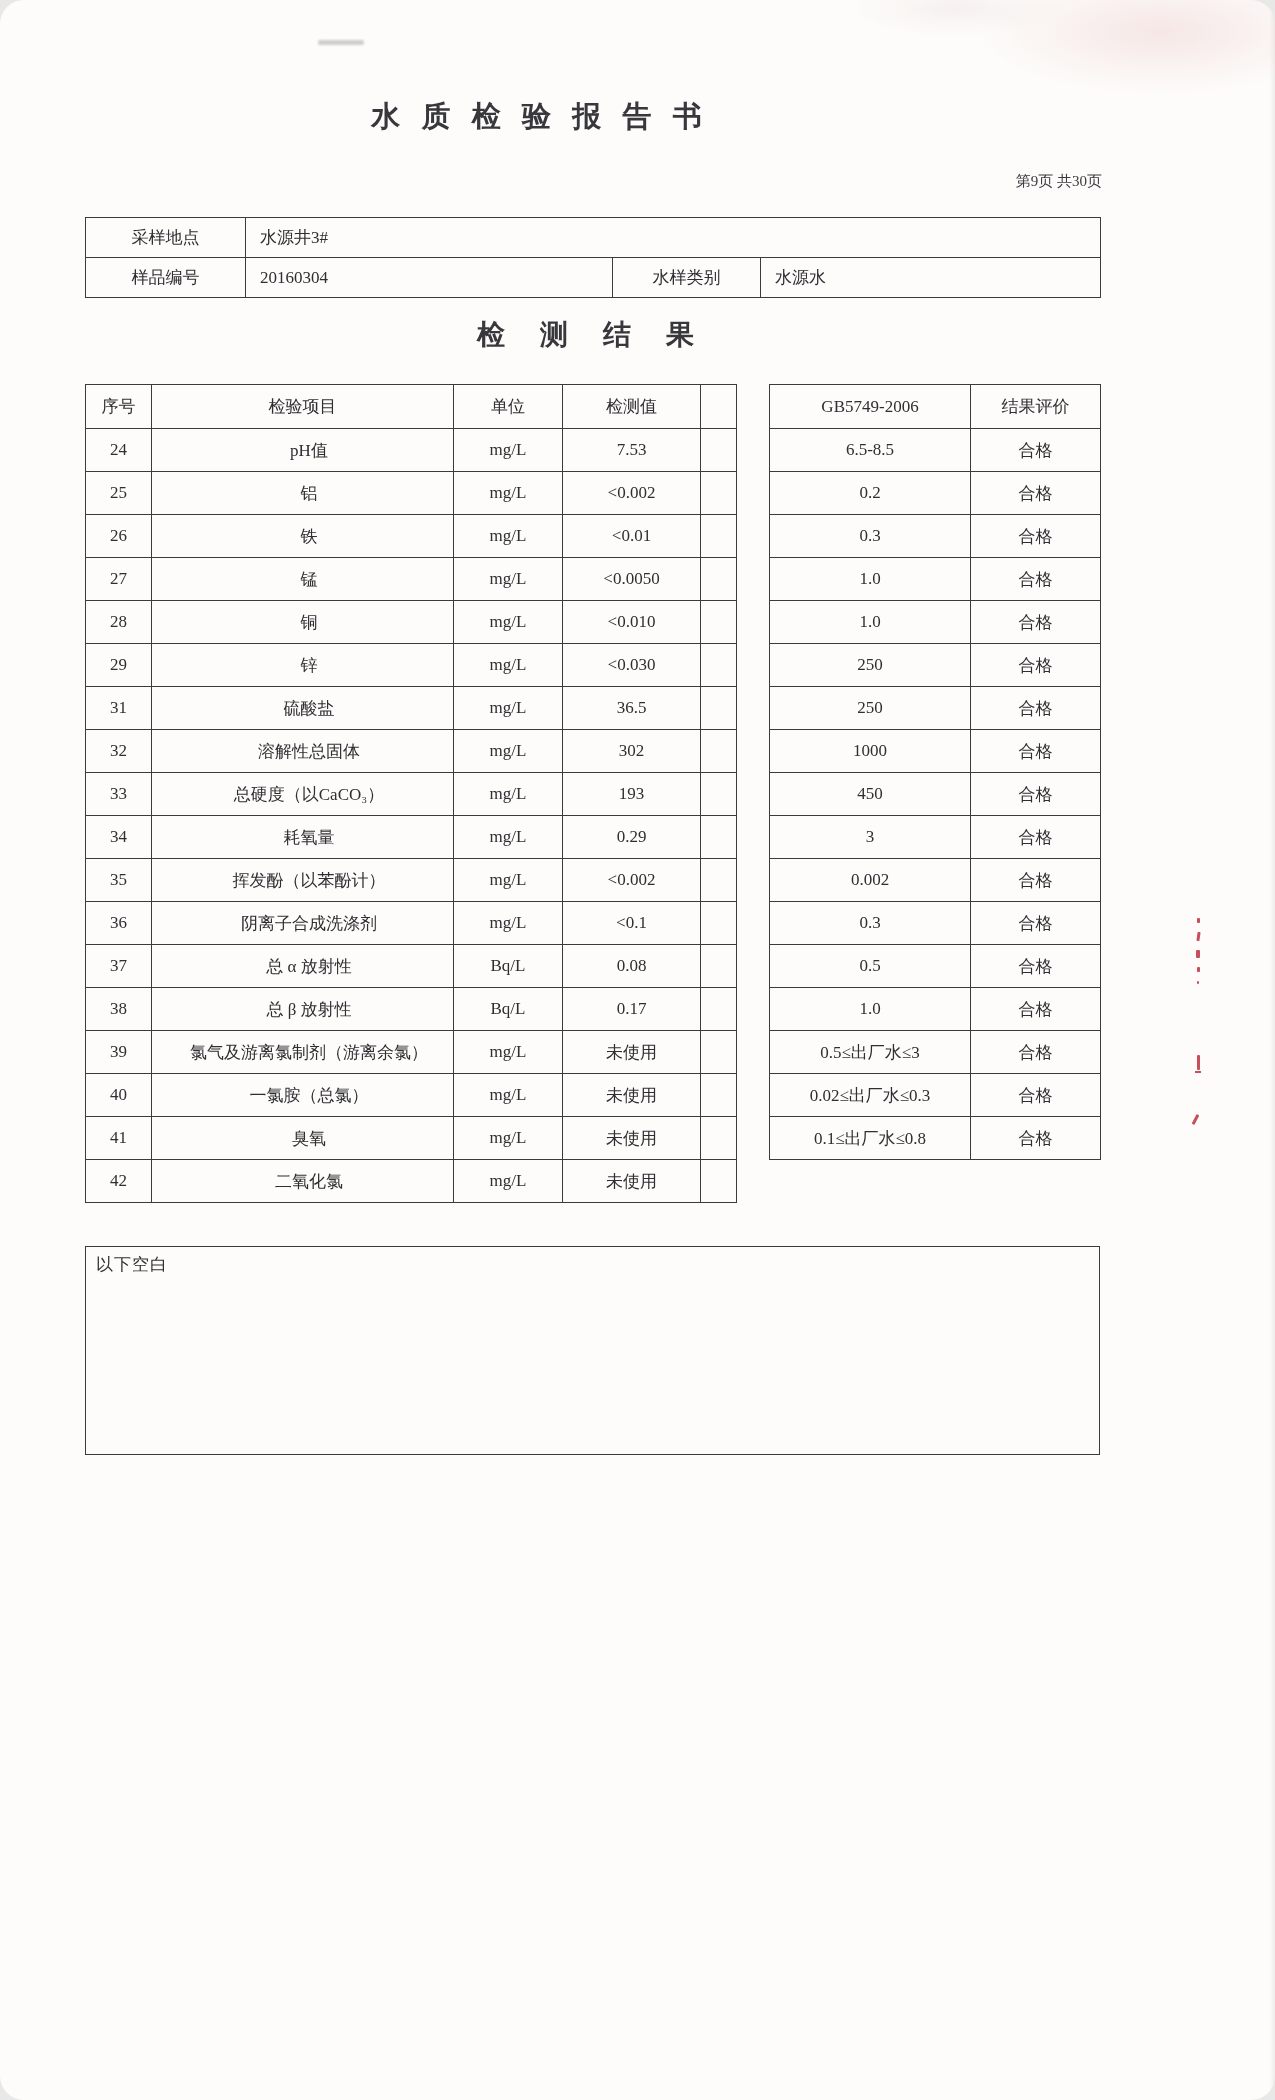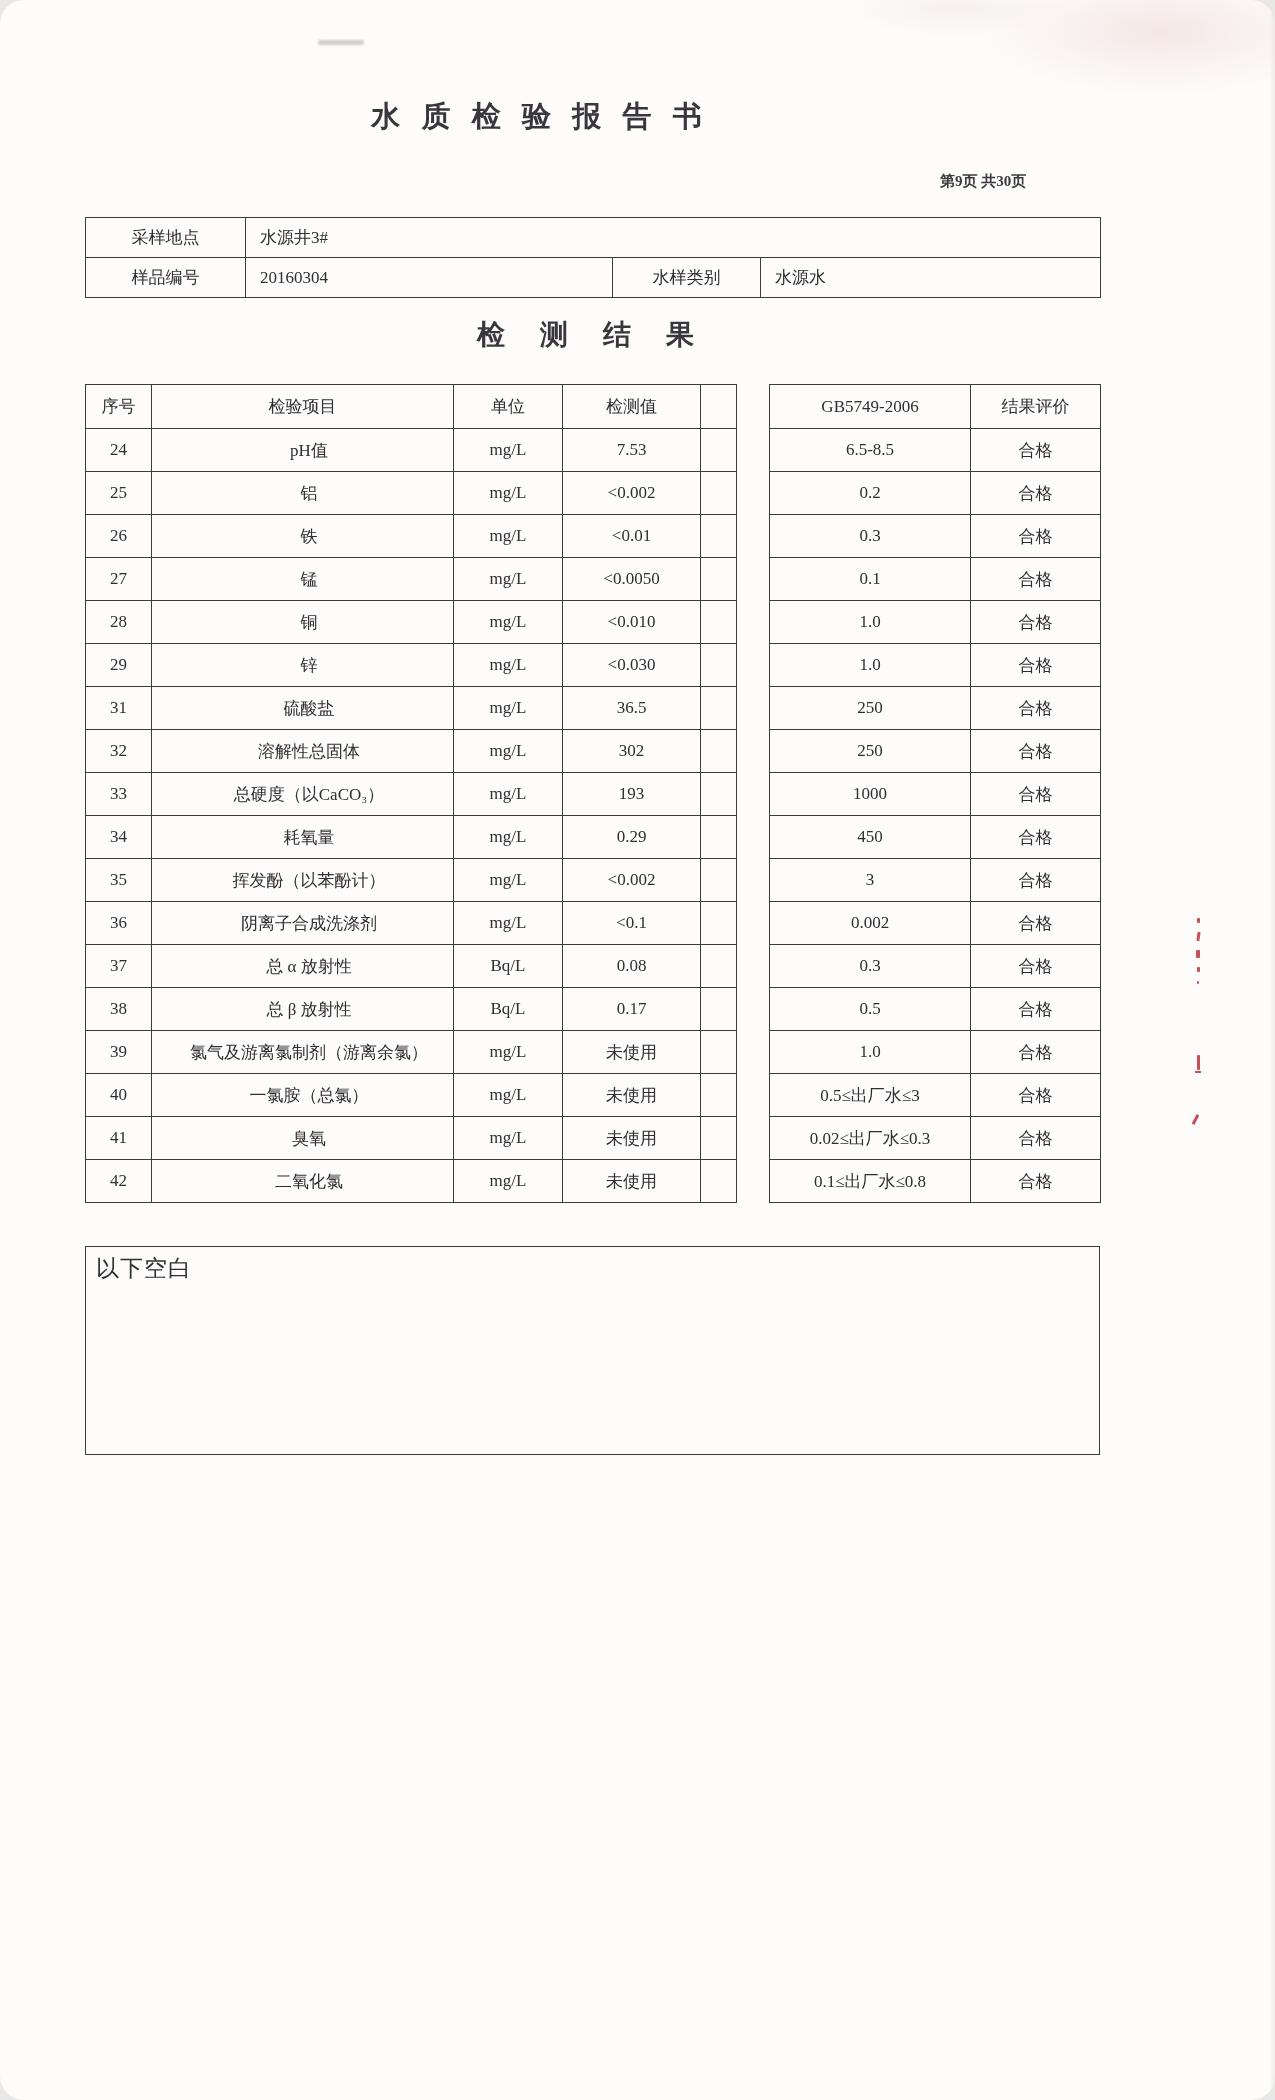--- a/index.html
+++ b/index.html
@@ -23,21 +23,21 @@
     border-radius:2px;
   }
   .doc-title{
     position:absolute;top:97px;left:0;width:1080px;
     text-align:center;
     font-size:29px;font-weight:600;letter-spacing:7px;
     color:#37373c;
   }
   .page-indicator{
     position:absolute;top:172px;left:940px;width:162px;
-    text-align:left;font-size:15px;color:#3a3a40;font-weight:bold;
+    text-align:right;font-size:15px;color:#3a3a40;
   }
   table{border-collapse:collapse;table-layout:fixed;}
   td,th{
     border:1.8px solid #3a3a40;
     font-size:17px;font-weight:normal;
     text-align:center;vertical-align:middle;
     padding:0;overflow:hidden;white-space:nowrap;
     color:#2e2e33;
   }
   
@@ -55,21 +55,21 @@
     text-align:center;font-size:28px;font-weight:600;letter-spacing:14px;
     color:#37373c;
   }
   .blank-box{
     position:absolute;left:85px;top:1245.5px;width:1015px;height:209px;
     border:1.8px solid #3a3a40;
     box-sizing:border-box;
   }
   .blank-note{
     position:absolute;left:10px;top:6px;
-    font-size:23px;color:#2e2e33;letter-spacing:1px;font-family:Liberation Serif, serif;
+    font-size:17px;color:#2e2e33;letter-spacing:1px;font-family:Liberation Serif, serif;
   }
   
   .ink-marks-a{position:absolute;left:1196px;top:918px;display:flex;flex-direction:column;align-items:center;gap:9px;}
   .ink-marks-a span{display:block;width:3px;background:#c64f5a;border-radius:1px;}
   .ink-marks-a span:nth-child(1){height:5px;}
   .ink-marks-a span:nth-child(2){height:9px;transform:rotate(8deg);}
   .ink-marks-a span:nth-child(3){height:8px;width:4px;}
   .ink-marks-a span:nth-child(4){height:5px;}
   .ink-marks-a span:nth-child(5){height:3px;width:2px;}
   .ink-mark-b{position:absolute;left:1197px;top:1055px;width:3px;height:15px;background:#c64f5a;border-radius:1px;}
@@ -275,24 +275,20 @@
         </tr>
         <tr>
           <td>0.2</td>
           <td>合格</td>
         </tr>
         <tr>
           <td>0.3</td>
           <td>合格</td>
         </tr>
         <tr>
-          <td>0.1</td>
-          <td>合格</td>
-        </tr>
-        <tr>
           <td>1.0</td>
           <td>合格</td>
         </tr>
         <tr>
           <td>1.0</td>
           <td>合格</td>
         </tr>
         <tr>
           <td>250</td>
           <td>合格</td>

